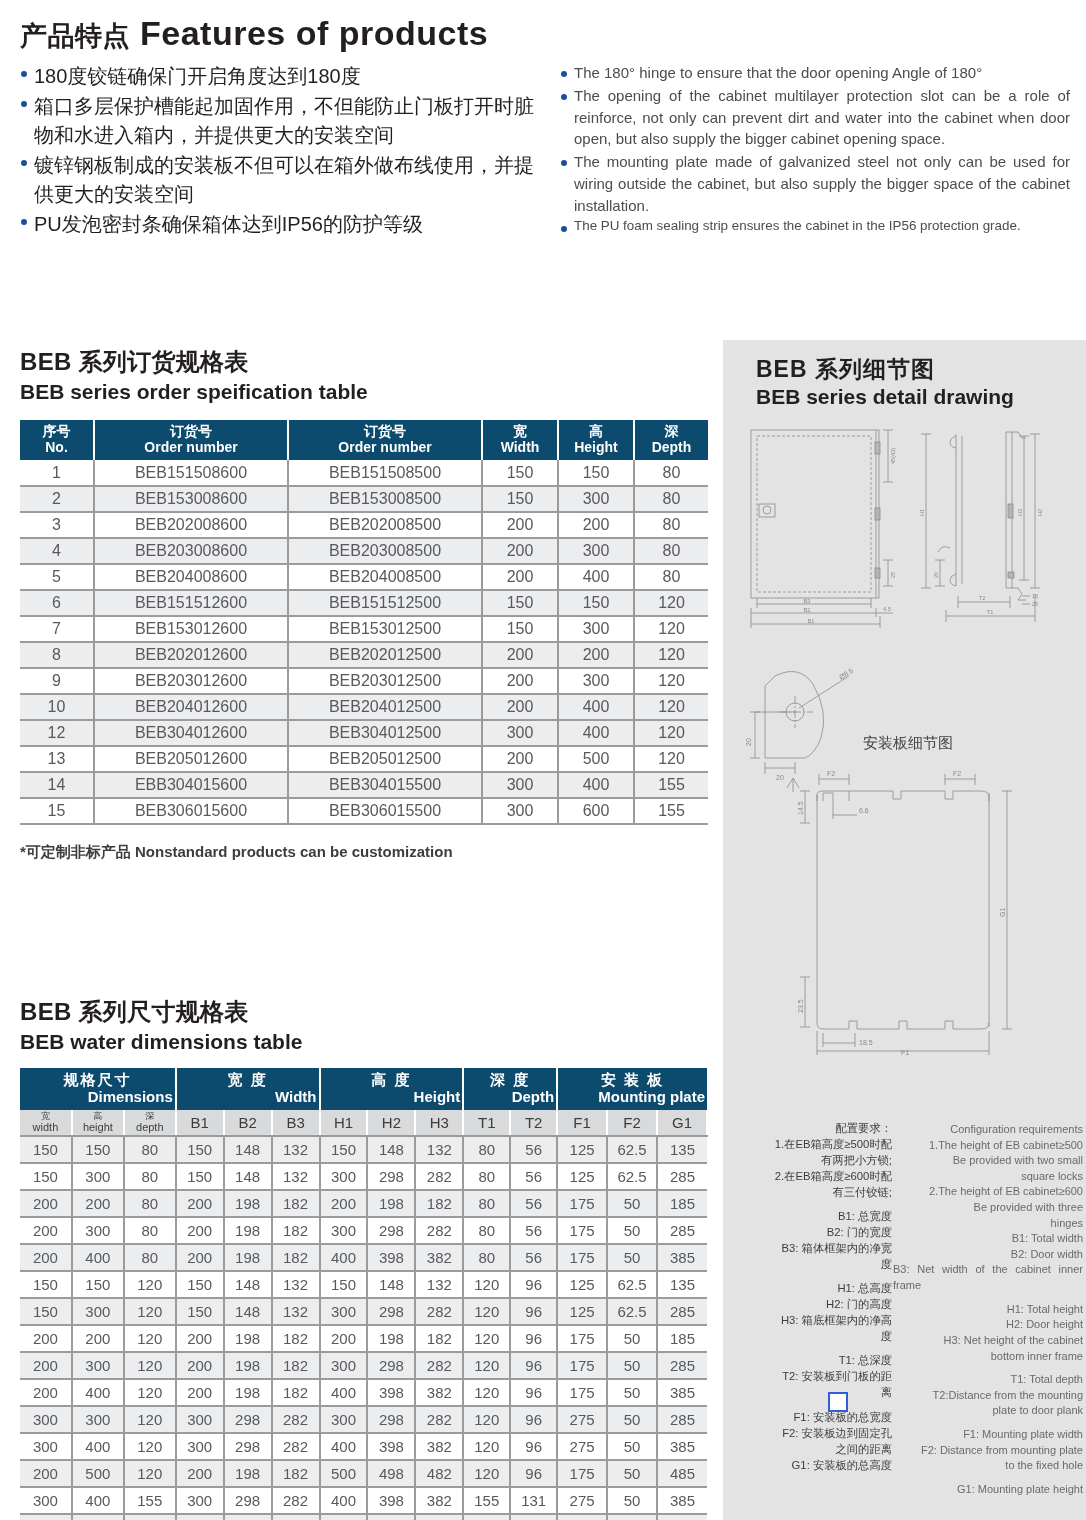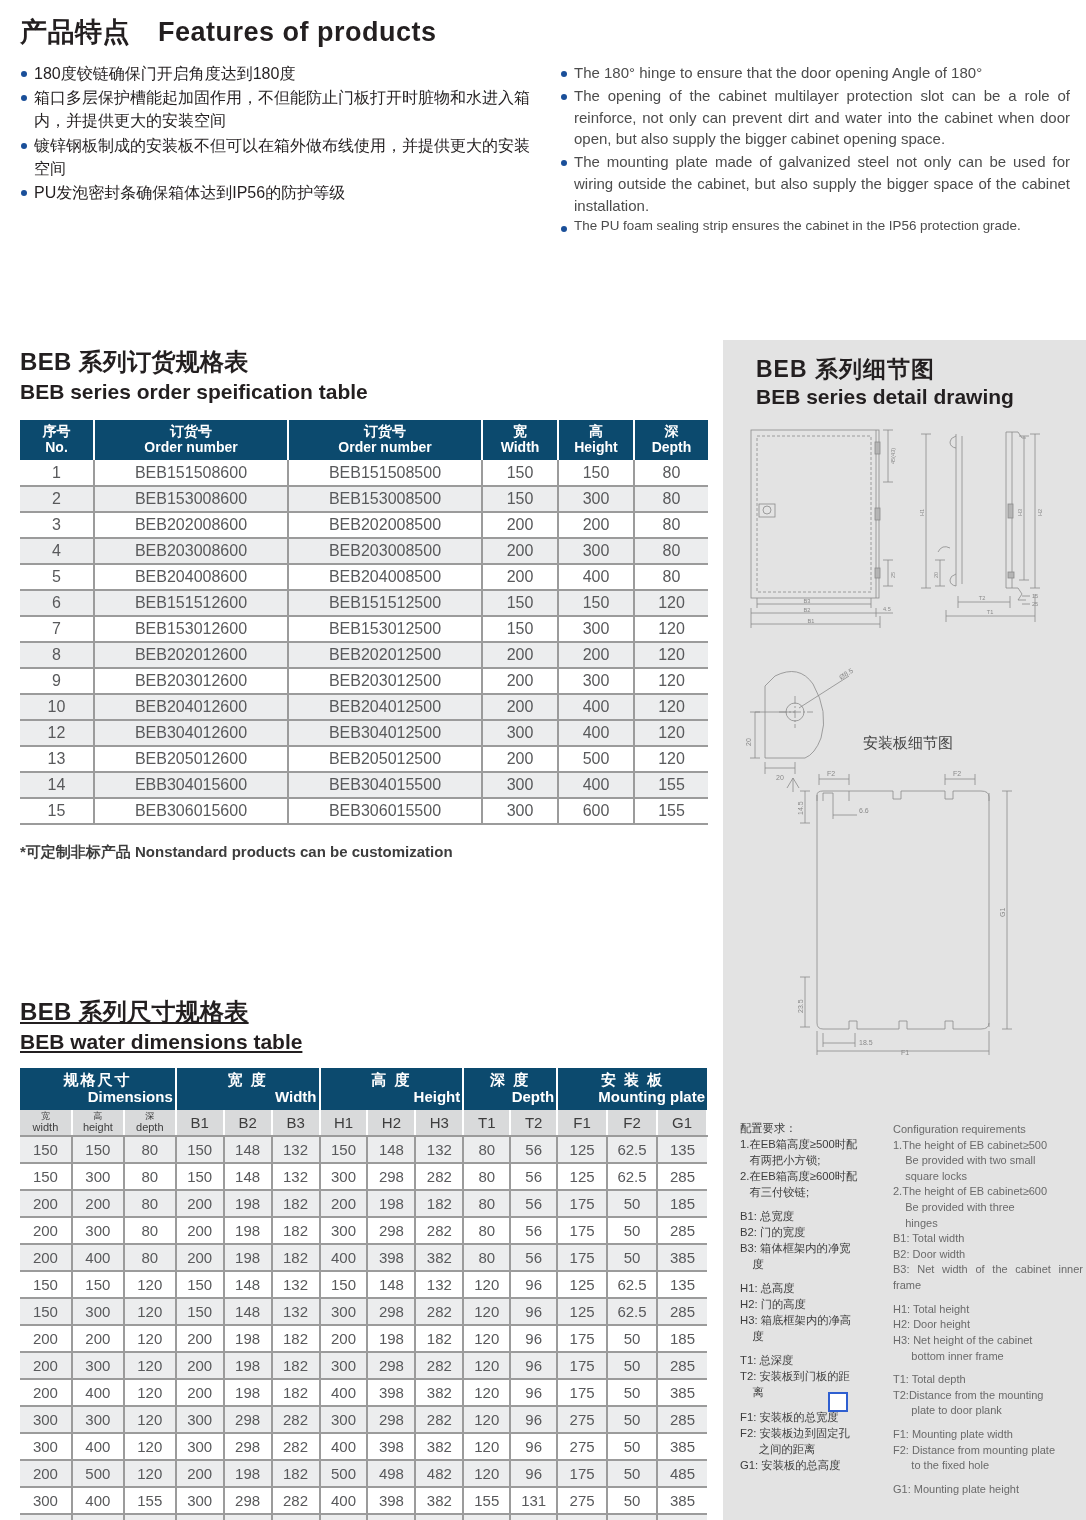--- a/index.html
+++ b/index.html
@@ -12,39 +12,39 @@
     overflow: hidden;
   }
 
   
   .features-head {
     position: absolute; left: 20px; top: 14px;
     font-size: 27px; font-weight: bold; letter-spacing: .5px;
     white-space: nowrap;
   }
   .features-head .cn { font-size: 27px; }
-  .features-head .en { font-size: 27px; margin-left: 28px; }
+  .features-head .en { font-size: 34px; margin-left: 10px; }
 
   .feat-col-cn { position: absolute; left: 20px; top: 62px; width: 520px; }
   .feat-col-en { position: absolute; left: 560px; top: 62px; width: 510px; }
 
   ul.feat { list-style: none; }
   ul.feat li {
     position: relative;
     padding-left: 14px;
     margin-bottom: 1px;
     line-height: 1.45;
   }
   ul.feat li::before {
     content: "";
     position: absolute; left: 1px; top: 9px;
     width: 6px; height: 6px; border-radius: 50%;
     background: #1a4f99;
   }
-  .feat-col-cn li { font-size: 16px; line-height: 1.55; color: #231f20; }
+  .feat-col-cn li { font-size: 20px; line-height: 1.55; color: #231f20; }
   .feat-col-en li { font-size: 15px; line-height: 1.62; color: #4c4c4c; text-align: justify; }
   .feat-col-en li.tight { font-size: 13.4px; line-height: 1.4; }
 
   
   .sec-title { position: absolute; }
   .sec-title .cn { font-size: 24px; font-weight: bold; display: block; letter-spacing: .3px; }
   .sec-title .en { font-size: 21px; font-weight: bold; display: block; margin-top: 2px; }
 
   
   table { border-collapse: collapse; }
@@ -103,21 +103,21 @@
   #detail-title { position: absolute; left: 33px; top: 14px; text-align: left; }
   #detail-title .cn { font-size: 23px; font-weight: bold; letter-spacing: 1px; }
   #detail-title .en { font-size: 21px; font-weight: bold; }
 
   .dwg { position: absolute; }
   .dwg svg { display: block; }
 
   
   #legend-cn { position: absolute; left: 740px; top: 1120px; width: 152px; font-size: 11.3px; color: #3d3d3d; line-height: 1.42; }
   #legend-en { position: absolute; left: 893px; top: 1122px; width: 190px; font-size: 11px; color: #6a6a6a; line-height: 1.42; }
-  .lg-line { display: block; white-space: pre-wrap; }
+  .lg-line { display: block; white-space: pre-wrap; text-align: right; }
   .lg-gap { height: 8px; }
   #legend-en .just { text-align: justify; }
 
   
   #cursor-box {
     position: absolute; left: 828px; top: 1392px;
     width: 20px; height: 20px;
     border: 2px solid #2f5fd0; background: #ffffff;
   }
 </style>
@@ -299,21 +299,21 @@
         <td>BEB306015500</td>
         <td>300</td>
         <td>600</td>
         <td>155</td>
       </tr>
     </tbody>
 </table>
 
 <div class="footnote">*可定制非标产品 Nonstandard products can be customization</div>
 
-<div class="sec-title" style="left:20px; top:996px;text-decoration:underline;">
+<div class="sec-title" style="left:20px; top:996px;">
   <span class="cn">BEB 系列尺寸规格表</span>
   <span class="en">BEB water dimensions table</span>
 </div>
 
 <table class="tbl" id="dim-table">
   <colgroup>
     <col style="width:52px">
       <col style="width:52px">
       <col style="width:52px">
     <col style="width:48px">

